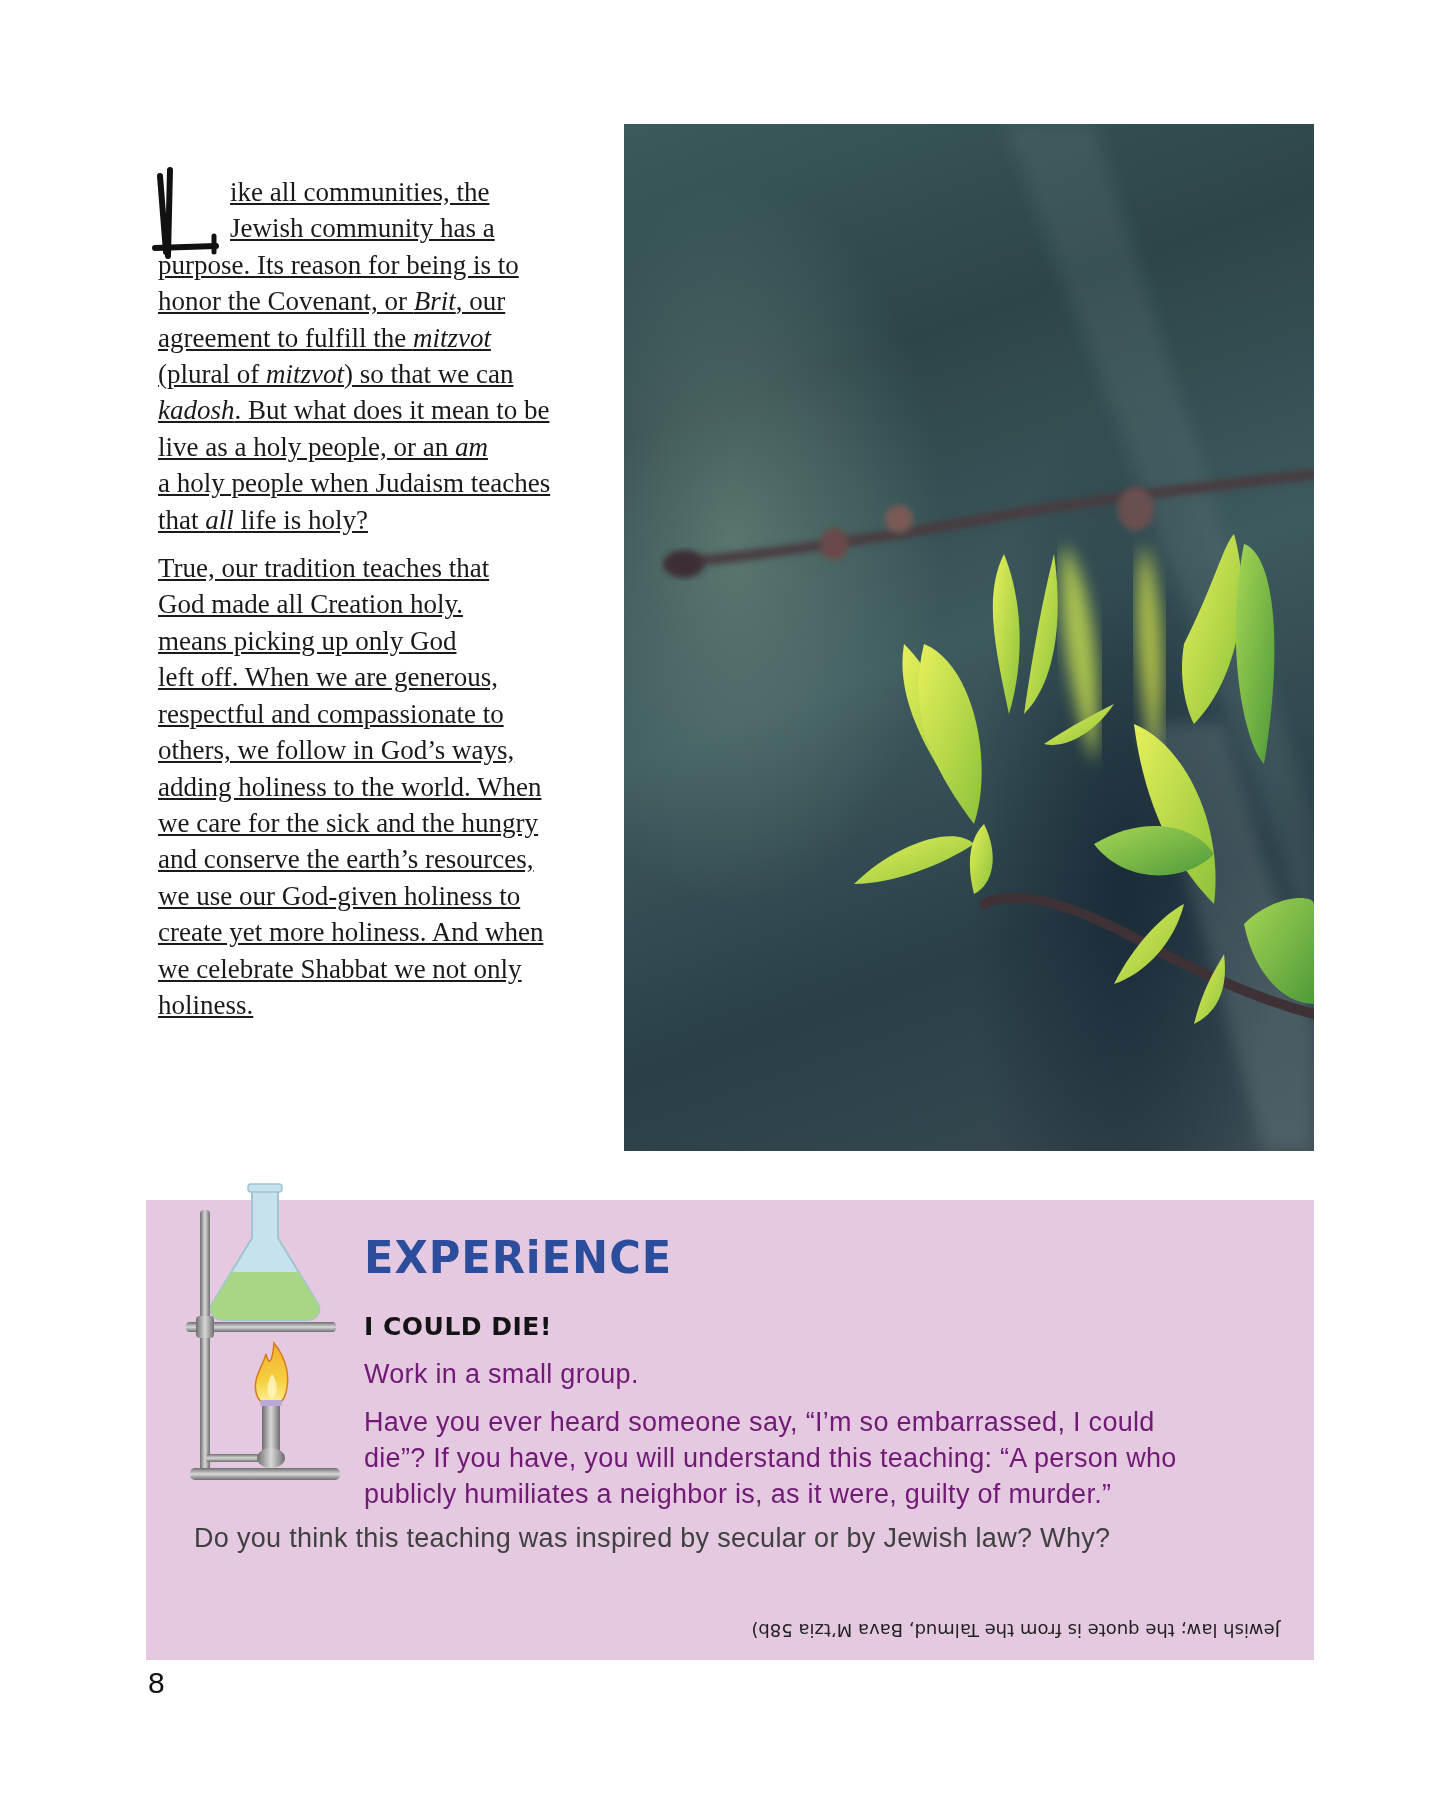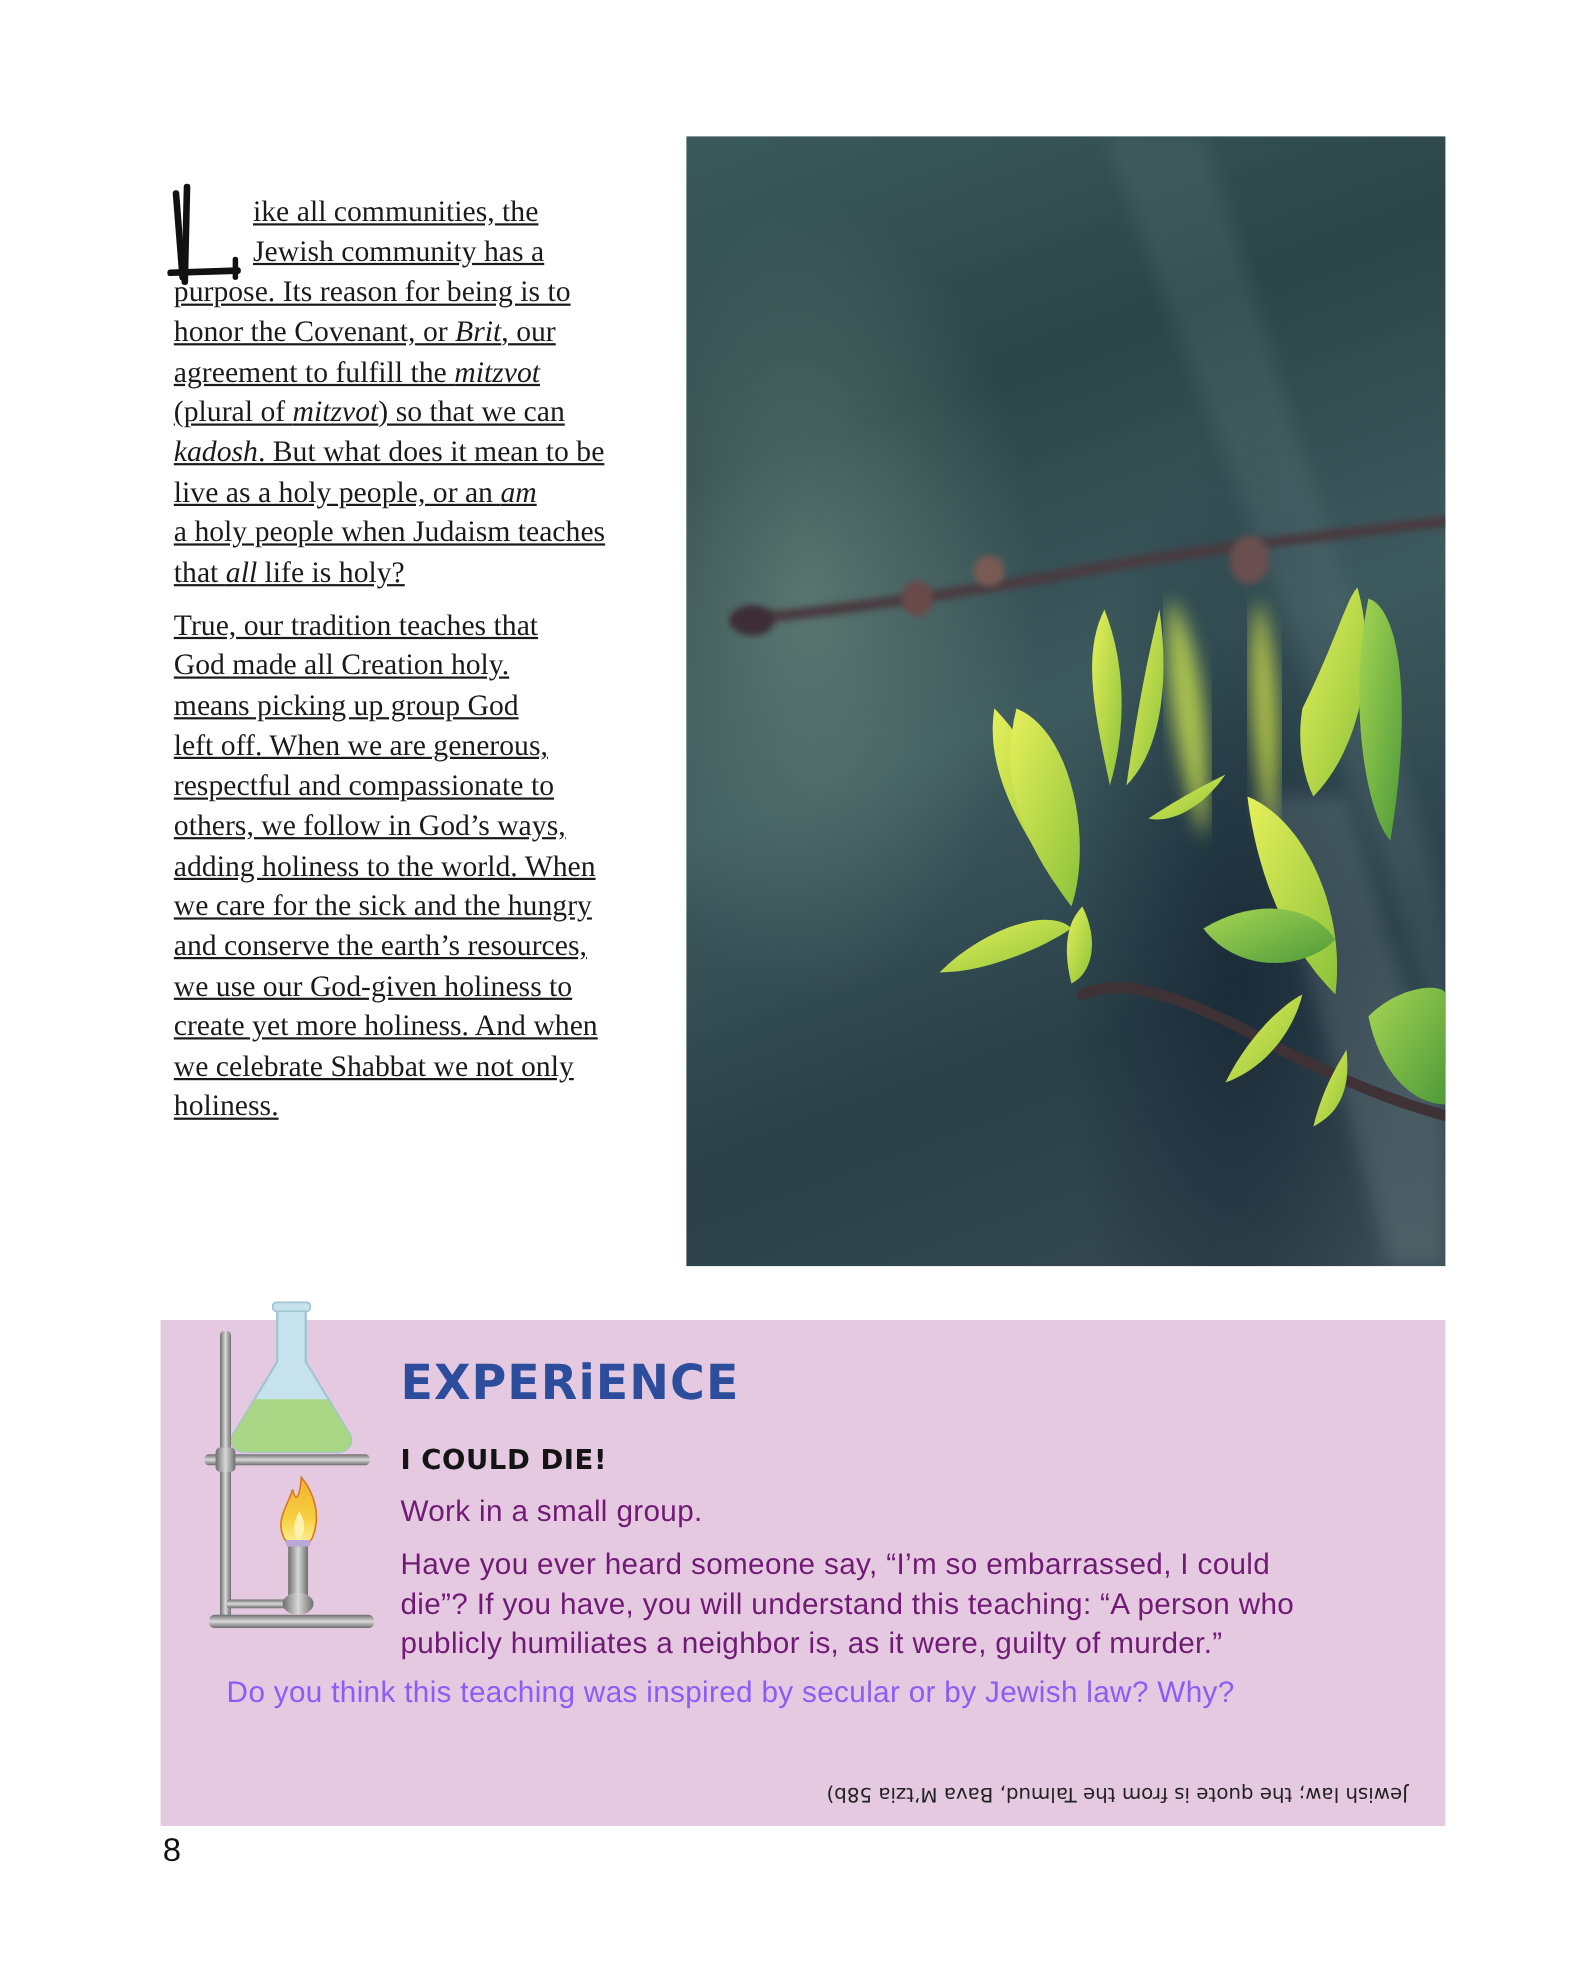--- a/index.html
+++ b/index.html
@@ -49,21 +49,21 @@
       position: absolute; left: 364px; width: 940px;
       font-family: "Liberation Sans", "DejaVu Sans", sans-serif;
       font-size: 27px; line-height: 36px; color: #701a75;
       letter-spacing: 0.3px;
     }
     .exp-text .line { display: block; white-space: nowrap; }
     .t1 { top: 1356px; }
     .t2 { top: 1404px; }
     .q3 { position: absolute; left: 194px; top: 1523px;
       font-family: "Liberation Sans", "DejaVu Sans", sans-serif;
-      font-size: 27px; color: #8b5cf6; letter-spacing: 0.3px; white-space: nowrap; margin-left: 12px; }
+      font-size: 27px; color: #404040; letter-spacing: 0.3px; white-space: nowrap; }
 
     .answer {
       position: absolute; left: 720px; top: 1620px; width: 560px;
       font-family: "DejaVu Sans", sans-serif; font-size: 18px; color: #222;
       transform: rotate(180deg); transform-origin: center;
       text-align: left; white-space: nowrap;
     }
 
     .page-num {
       position: absolute; left: 148px; top: 1666px;
@@ -89,21 +89,21 @@
     <span class="line"><span>agreement to fulfill the </span><i>mitzvot</i></span>
     <span class="line"><span>(plural of </span><i>mitzvot</i><span>) so that we can</span></span>
     <span class="line"><i>kadosh</i><span>. But what does it mean to be</span></span>
     <span class="line"><span>live as a holy people, or an </span><i>am</i></span>
     <span class="line">a holy people when Judaism teaches</span>
     <span class="line"><span>that </span><i>all</i><span> life is holy?</span></span>
   </p>
   <p>
     <span class="line">True, our tradition teaches that</span>
     <span class="line">God made all Creation holy.</span>
-    <span class="line">means picking up group God</span>
+    <span class="line">means picking up only God</span>
     <span class="line">left off. When we are generous,</span>
     <span class="line">respectful and compassionate to</span>
     <span class="line">others, we follow in God’s ways,</span>
     <span class="line">adding holiness to the world. When</span>
     <span class="line">we care for the sick and the hungry</span>
     <span class="line">and conserve the earth’s resources,</span>
     <span class="line">we use our God-given holiness to</span>
     <span class="line">create yet more holiness. And when</span>
     <span class="line">we celebrate Shabbat we not only</span>
     <span class="line">holiness.</span>

